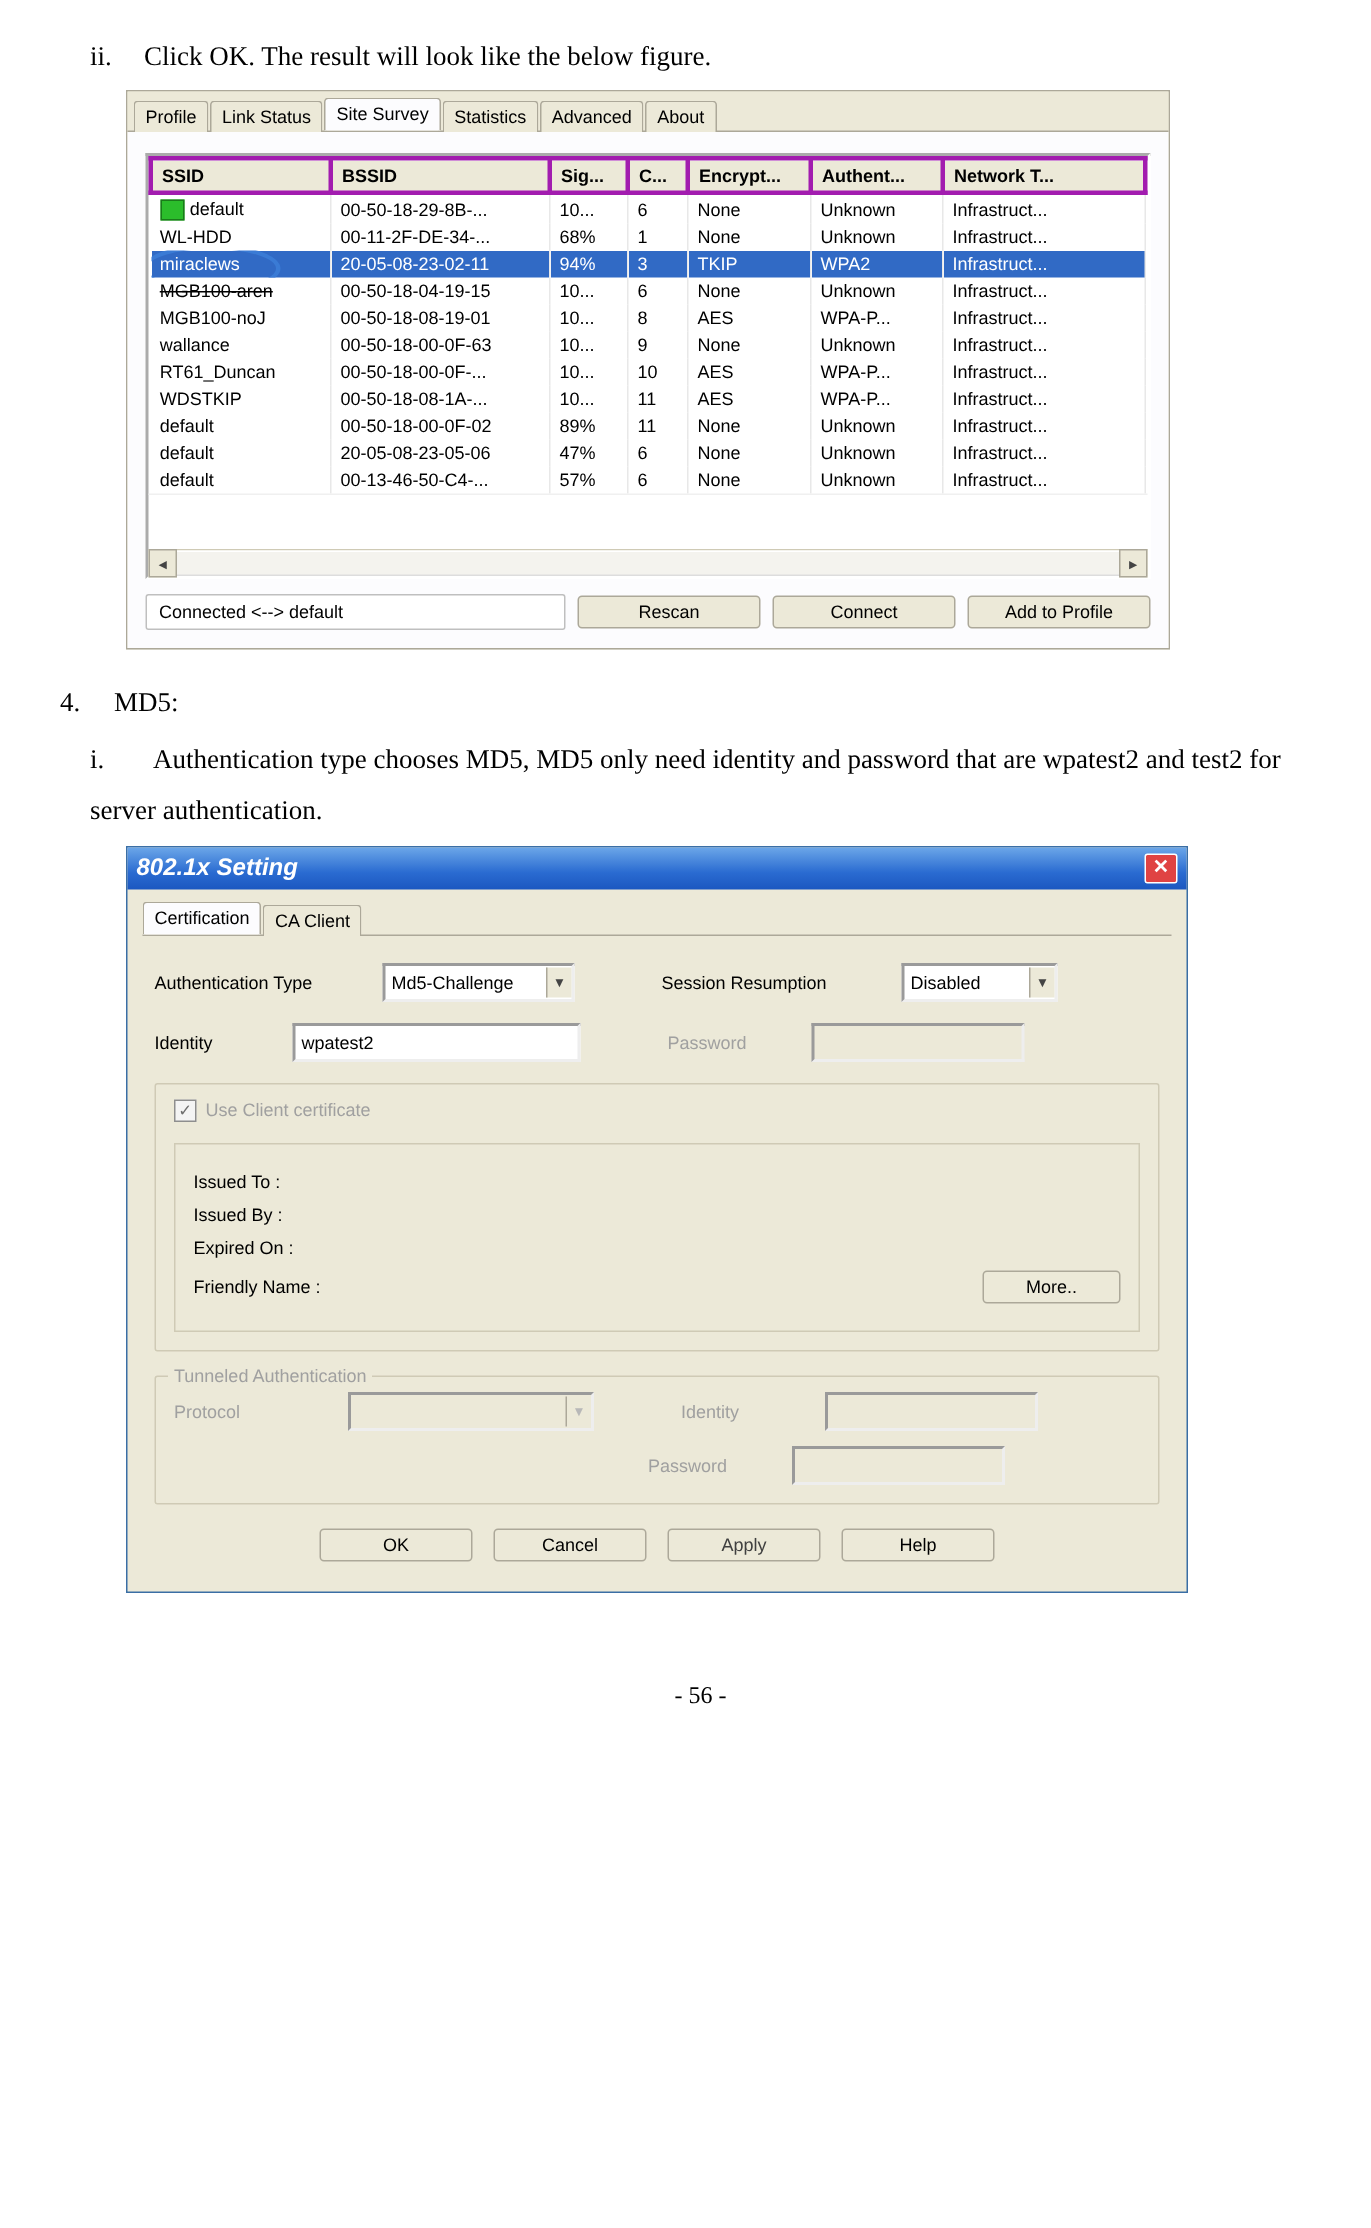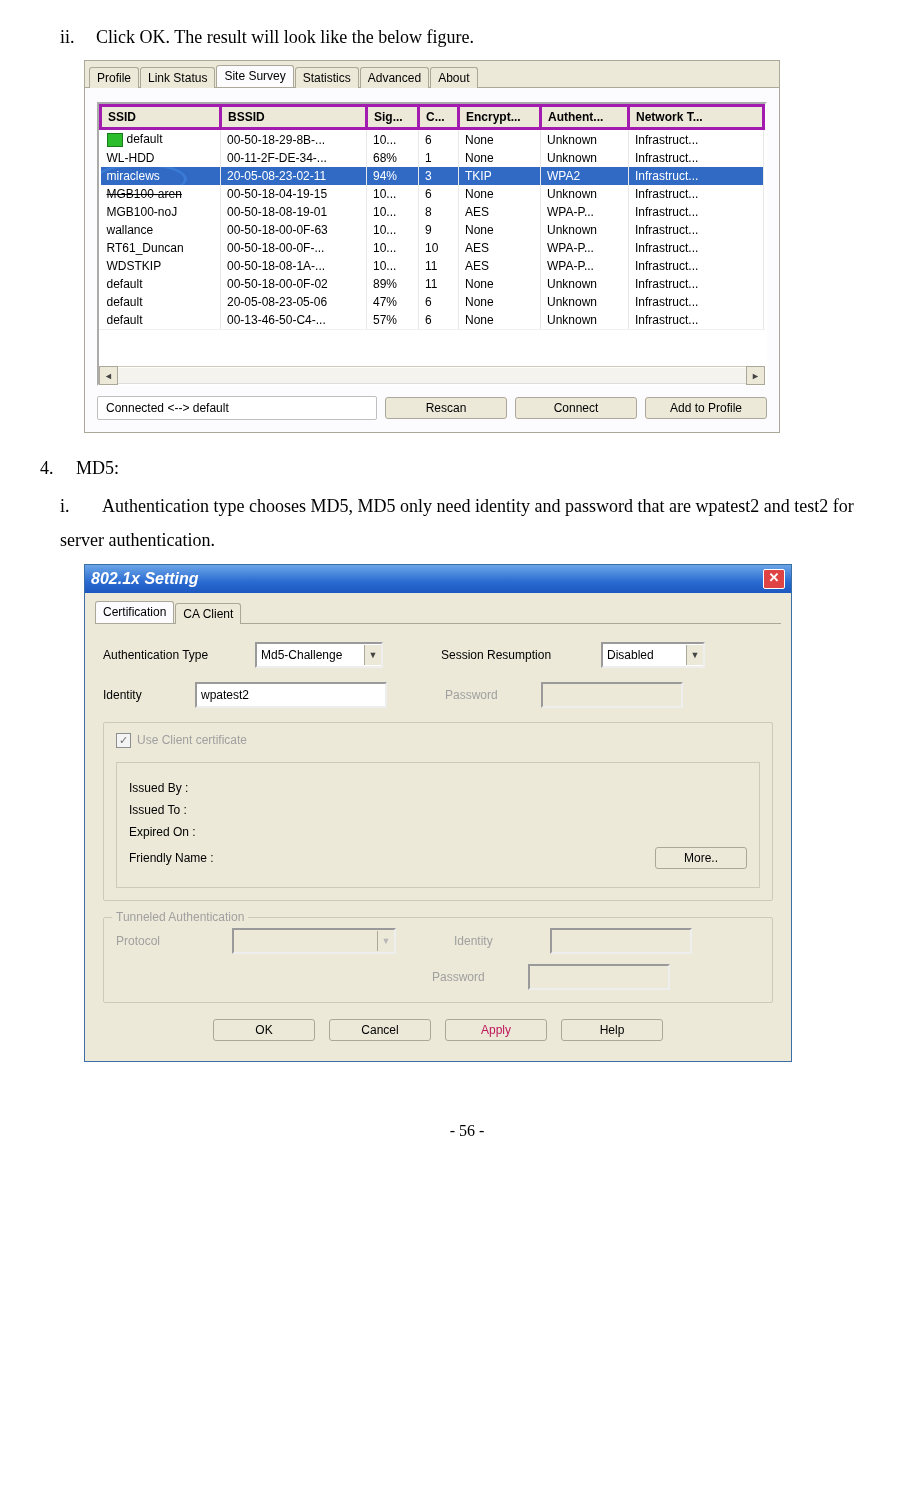--- a/index.html
+++ b/index.html
@@ -19,21 +19,21 @@
 tr.selrow td{background:#316ac5;color:#ffffff}
 tr.struck td:first-child{text-decoration:line-through}
 .circle-mark{position:relative}
 .circle-mark::before{content:"";position:absolute;left:-12px;top:-6px;width:86px;height:26px;border:3px solid #3a7bd5;border-radius:50%;pointer-events:none}
 .conn-icon{display:inline-block;width:14px;height:12px;background:#2bbd2b;margin-right:4px;vertical-align:middle;border:1px solid #1a7a1a}
 .scrollbar{display:flex;align-items:center;background:#ece9d8;border-top:1px solid #cfcab5;height:17px}
 .sbtn{width:17px;height:17px;border:1px solid #aca899;background:#ece9d8;display:flex;align-items:center;justify-content:center;font-size:9px;color:#444}
 .strack{flex:1;background:#f4f3ee;height:15px;border-top:1px solid #fff;border-bottom:1px solid #ddd}
 .btnrow{display:flex;align-items:center;gap:8px;margin-top:10px}
 .winbtn{border:1px solid #aca899;background:#ece9d8;padding:3px 0;width:120px;text-align:center;border-radius:3px;font-family:Tahoma,Arial,sans-serif;font-size:12px;cursor:pointer}
-.winbtn.disabled{color:#be185d;cursor:default}
+.winbtn.disabled{color:#404040;cursor:default}
 .statusbox{flex:1;border:1px solid #bfbfbf;background:#fff;padding:4px 8px;border-radius:2px}
 .dialog{border:1px solid #3a6ea5;margin-left:44px;margin-top:6px;font-family:Tahoma,Arial,sans-serif;font-size:12px;width:708px;box-sizing:border-box;background:#ece9d8}
 .titlebar{background:linear-gradient(180deg,#6ba6e8 0%,#2a6bd1 60%,#1b57c0 100%);color:#fff;font-weight:bold;font-style:italic;font-family:"Segoe UI",Tahoma,sans-serif;font-size:16px;padding:4px 6px;display:flex;justify-content:space-between;align-items:center}
 .closebtn{background:#e04343;color:#fff;width:20px;height:18px;border:1px solid #fff;text-align:center;line-height:15px;font-style:normal;font-size:13px;font-weight:bold;border-radius:2px;cursor:pointer}
 .dlgcontent{padding:8px 10px 10px 10px}
 .innertabs{display:flex;align-items:flex-end;border-bottom:1px solid #aca899;margin-bottom:8px}
 .innerbody{padding:10px 8px}
 .row{display:flex;align-items:center;gap:20px;margin-bottom:14px}
 .lbl{width:132px}
 .selectbox{display:flex;align-items:center;border:2px inset #eee;background:#fff;height:22px;width:124px}
@@ -244,22 +244,22 @@
             <span>wpatest2</span>
           </div>
         <span style="width:18px"></span>
         <span class="lbl gray" style="width:76px">Password</span>
         <div class="textinput short" style="background:#ece9d8"></div>
       </div>
 
       <div class="group disabled">
         <div style="margin-bottom:14px"><span class="chk">✓</span><span>Use Client certificate</span></div>
         <div style="border:1px solid #cfcab5;padding:10px 12px;color:#000">
+          <div class="infoline">Issued To :</div>
           <div class="infoline">Issued By :</div>
-          <div class="infoline">Issued To :</div>
           <div class="infoline">Expired On :</div>
           <div class="infoline" style="display:flex;align-items:center;justify-content:space-between">
             <span>Friendly Name :</span>
             <div class="winbtn" style="width:90px">More..</div>
           </div>
         </div>
       </div>
 
       <div class="group disabled" style="margin-top:16px">
         <span class="legend">Tunneled Authentication</span>

